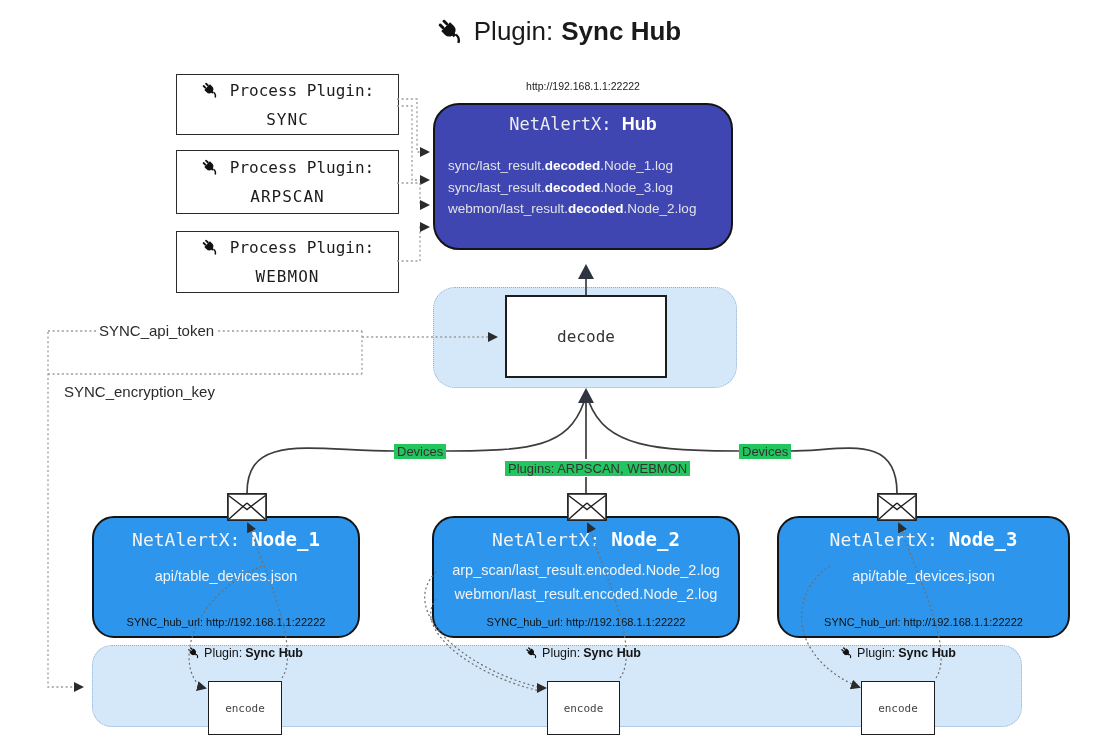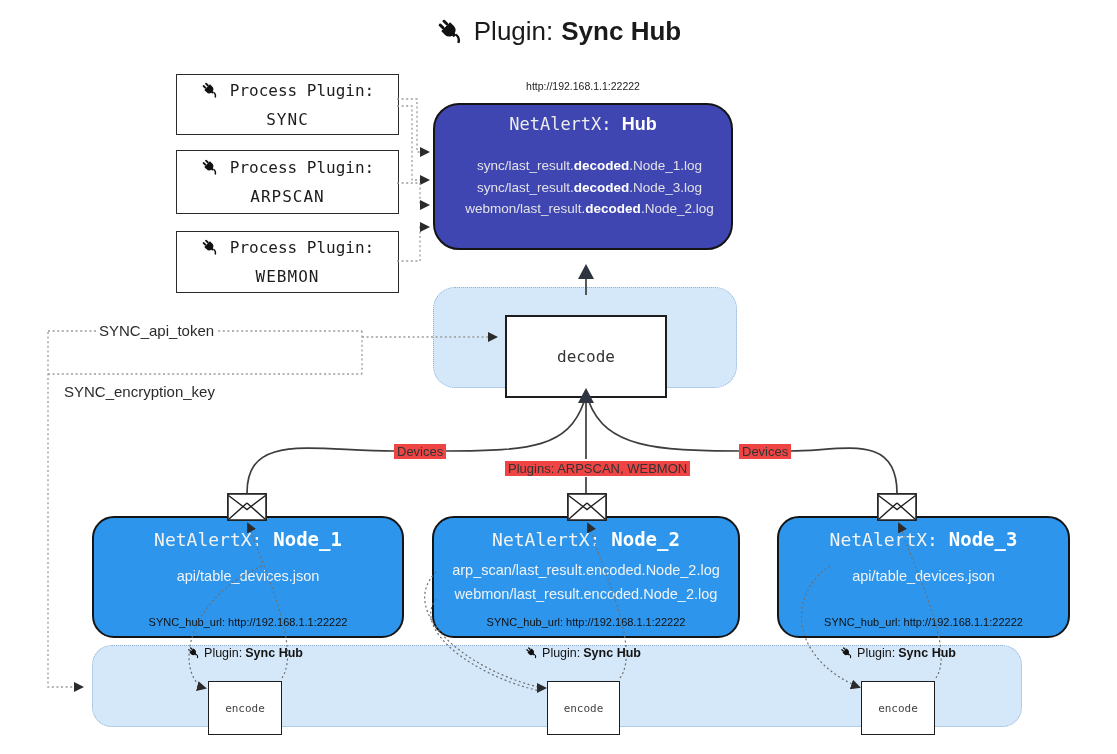--- a/index.html
+++ b/index.html
@@ -21,36 +21,36 @@
   .pbox .l1{display:flex;align-items:center;gap:10px;}
   .pbox .l2{margin-top:10px;letter-spacing:1px;}
 
   
   .hub-url{left:433px;width:300px;top:80px;text-align:center;font-size:10.5px;color:#222;z-index:2;}
   .hub{left:433px;top:103px;width:300px;height:147px;background:#3f46b2;border:2px solid #141414;
        border-radius:26px;z-index:2;box-sizing:border-box;display:flex;flex-direction:column;gap:16px;}
   .hub-title{margin-top:9px;text-align:center;font-size:17px;color:#ededed;}
   .hub-title .mono{font-size:17px;}
   .hub-title b{color:#fff;font-size:18px;font-weight:bold;}
-  .hub-lines{margin-top:7px;display:flex;flex-direction:column;gap:6.5px;padding-left:13px;text-align:center;}
+  .hub-lines{margin-top:7px;display:flex;flex-direction:column;gap:6.5px;padding-left:13px;}
   .hub-line{font-size:13.5px;color:#e2e2e6;white-space:nowrap;}
   .hub-line b{color:#fff;font-weight:bold;}
 
   
   .dpanel{left:433px;top:287px;width:304px;height:101px;background:#d5e8fa;border:1.6px dotted #8fb0d4;
           border-radius:22px;box-sizing:border-box;z-index:1;}
   .dbox{left:505px;top:295px;width:162px;height:83px;background:#fff;border:2px solid #1d1d1d;
         display:flex;align-items:center;justify-content:center;
-        font-family:"DejaVu Sans Mono",monospace;font-size:16px;color:#333;z-index:2;box-sizing:border-box;margin-top:20px;}
+        font-family:"DejaVu Sans Mono",monospace;font-size:16px;color:#333;z-index:2;box-sizing:border-box;}
 
   
   .keylbl{background:#fff;font-size:15px;color:#2b2b2b;z-index:6;padding:0 2px;white-space:nowrap;}
 
   
-  .edgelbl{background:#ef4444;font-size:13px;color:#333;z-index:6;padding:0 3px;white-space:nowrap;}
+  .edgelbl{background:#22c55e;font-size:13px;color:#333;z-index:6;padding:0 3px;white-space:nowrap;}
 
   
   .node{top:516px;height:122px;background:#2d96ec;border:2px solid #141414;border-radius:22px;
         z-index:2;box-sizing:border-box;}
   .node-title{position:absolute;top:10px;left:0;right:0;text-align:center;font-size:18px;color:#f3f3f3;}
   .node-title b{color:#fff;font-size:19px;font-weight:bold;font-family:"DejaVu Sans Mono",monospace;}
   .node-files{position:absolute;left:0;right:0;display:flex;flex-direction:column;gap:8px;align-items:center;}
   .node-file{font-size:14.5px;color:#eff3f6;white-space:nowrap;}
   .node-url{position:absolute;bottom:8px;left:0;right:0;text-align:center;font-size:11px;color:#111;}
 
@@ -186,21 +186,21 @@
   <div class="abs dpanel"></div>
   <div class="abs dbox">decode</div>
 
   <div class="abs keylbl" style="left:97px;top:322px;">SYNC_api_token</div>
   <div class="abs keylbl" style="left:62px;top:383px;">SYNC_encryption_key</div>
 
   <div class="abs edgelbl" style="left:394px;top:444px;">Devices</div>
   <div class="abs edgelbl" style="left:505px;top:461px;">Plugins: ARPSCAN, WEBMON</div>
   <div class="abs edgelbl" style="left:739px;top:444px;">Devices</div>
 
-  <div class="abs node" style="left:92px;width:312px;padding-left:28px;">
+  <div class="abs node" style="left:92px;width:268px;padding-left:28px;">
     <div class="node-title">
       <span class="mono">NetAlertX: </span><b>Node_1</b>
     </div>
     <div class="node-files" style="top:50px;">
       <div class="node-file">api/table_devices.json</div>
     </div>
     <div class="node-url">SYNC_hub_url: http://192.168.1.1:22222</div>
   </div>
 
   <div class="abs node" style="left:432px;width:308px;">

